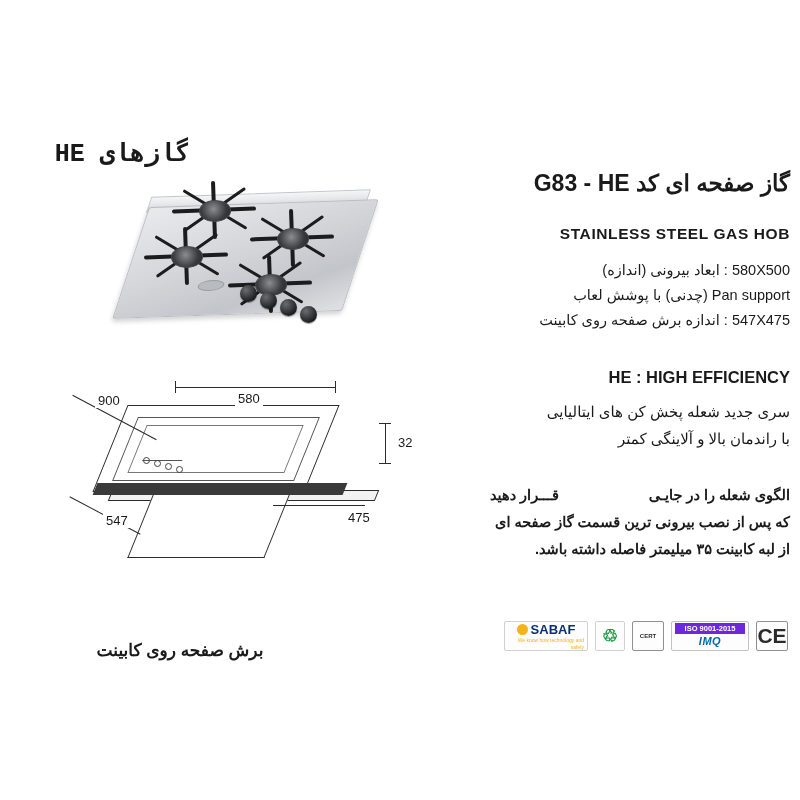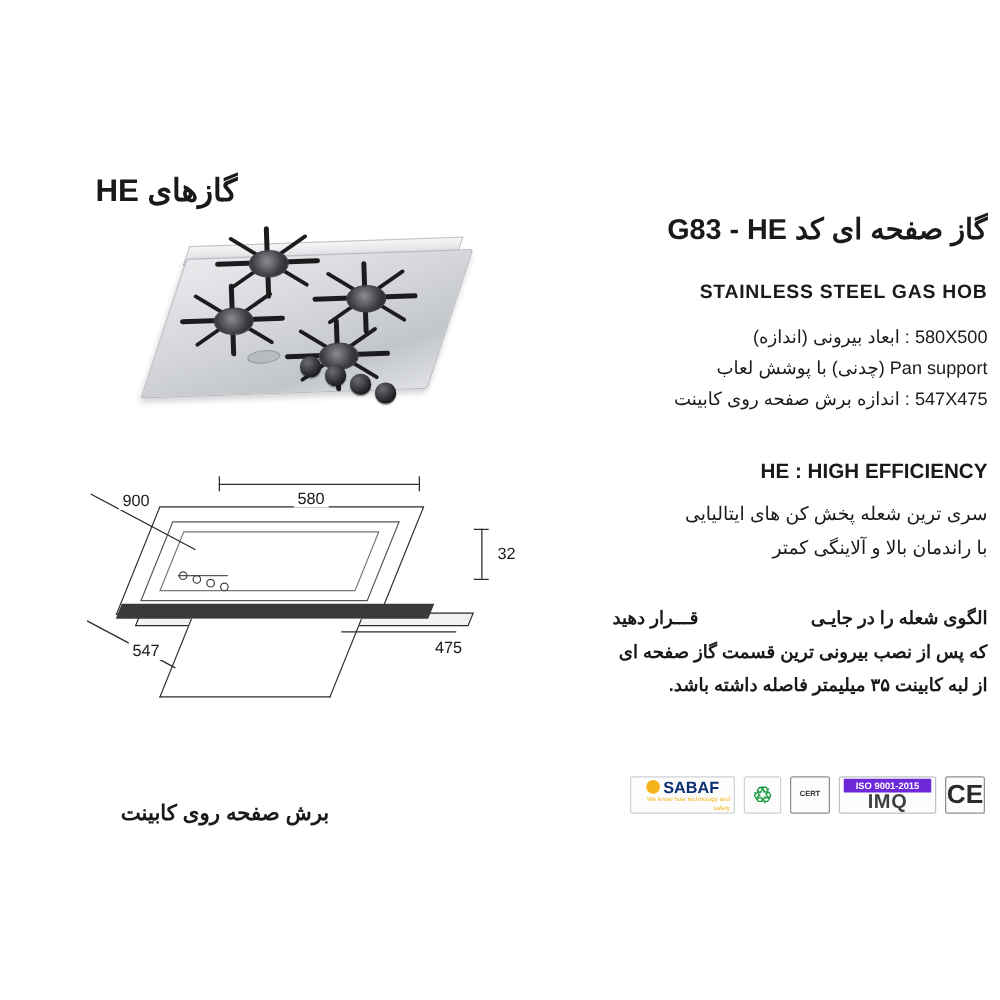--- a/index.html
+++ b/index.html
@@ -32,20 +32,21 @@
     position: absolute;
     left: 30px;
     top: 138px;
     width: 160px;
     text-align: right;
     direction: rtl;
     font-size: 25px;
     font-weight: bold;
     color: #1a1a1a;
     letter-spacing: 0px;
+    font-family: Liberation Mono, monospace;
   }
 
   
   .hob-photo {
     position: absolute;
     left: 120px;
     top: 175px;
     width: 250px;
     height: 160px;
   }
@@ -274,25 +275,26 @@
   }
   .cert-imq .iso {
     color: #ffffff;
     background: #6d28d9;
     font-size: 7.5px;
     width: 100%;
     text-align: center;
     line-height: 11px;
   }
   .cert-imq .imq {
-    font-size: 16px;
-    font-weight: bold;
-    color: #404040;
+    font-size: 11px;
+    font-weight: bold;
+    color: #0369a1;
     line-height: 15px;
     letter-spacing: 0.5px;
+    font-style: italic;
   }
   .cert-circle {
     width: 32px;
     border-radius: 2px;
     font-size: 6px;
     line-height: 8px;
     text-align: center;
   }
   .cert-recycle {
     width: 30px;
@@ -424,21 +426,21 @@
     <div class="prod-subtitle">STAINLESS STEEL GAS HOB</div>
 
     <div class="spec-list">
       <div class="spec-line">580X500 : ابعاد بیرونی (اندازه)</div>
       <div class="spec-line">Pan support (چدنی)  با پوشش لعاب</div>
       <div class="spec-line">547X475 : اندازه برش صفحه روی کابینت</div>
     </div>
 
     <div class="he-head">HE : HIGH EFFICIENCY</div>
     <div class="he-desc">
-      <div>سری ترین شعله پخش کن های ایتالیایی</div>
+      <div>سری جدید شعله پخش کن های ایتالیایی</div>
       <div>با راندمان بالا و آلاینگی کمتر</div>
     </div>
 
     <div class="note-block">
       <div class="note-first">
         <span>الگوی شعله را در جایـی</span>
         <span>قـــرار دهید</span>
       </div>
       <div>که پس از نصب بیرونی ترین قسمت گاز صفحه ای</div>
       <div>از لبه کابینت ۳۵ میلیمتر فاصله داشته باشد.</div>

